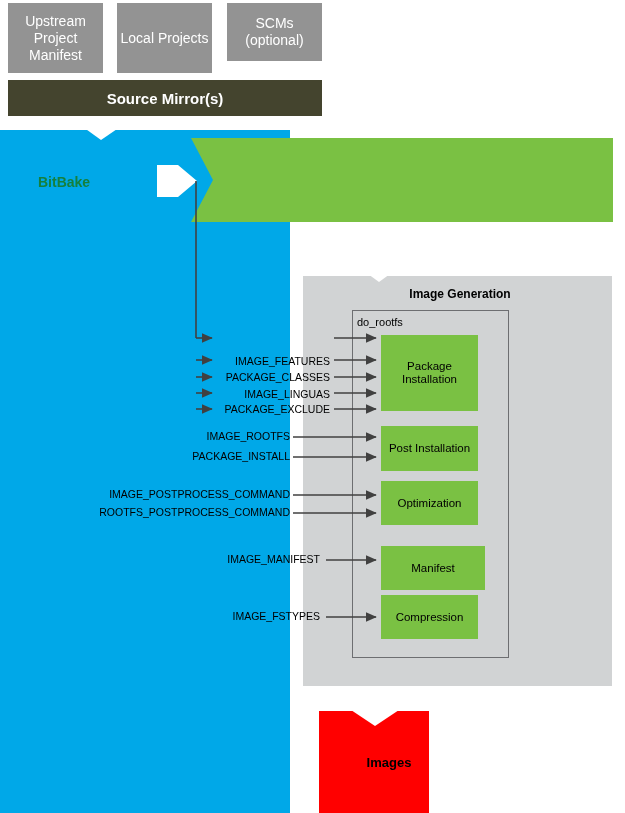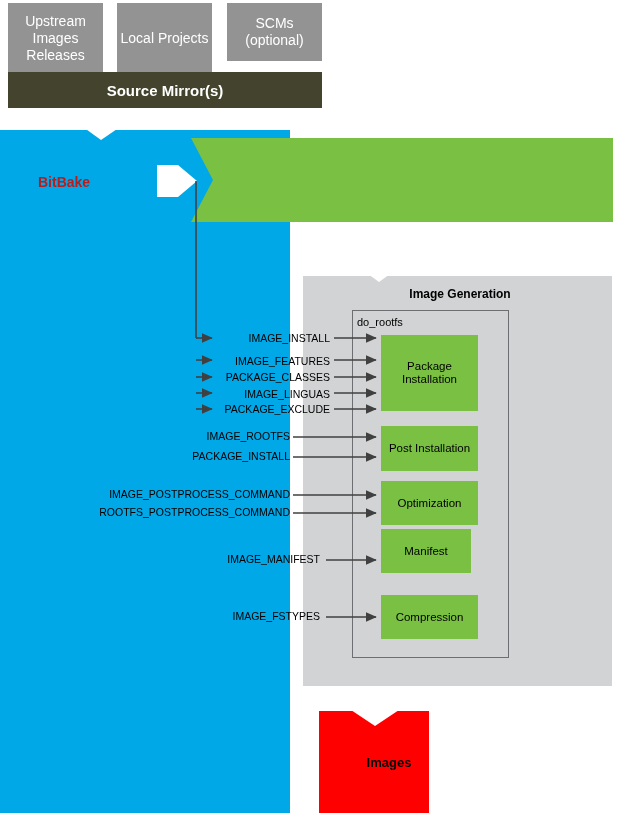--- a/index.html
+++ b/index.html
@@ -43,21 +43,21 @@
   }
 
   
   .bitbake {
     background: #00a8e8;
   }
   .bitbake-label {
     position: absolute;
     left: 38px;
     top: 174px;
-    color: #b91c1c;
+    color: #15803d;
     font-size: 14px;
     font-weight: bold;
   }
 
   
   .feeds-label {
     position: absolute;
     left: 300px;
     top: 175px;
     color: #000000;
@@ -126,62 +126,61 @@
 </style>
 </head>
 <body>
 
 <div id="canvas">
 
   <div class="box bitbake" style="left:0px; top:130px; width:290px; height:683px;"></div>
   <div class="bitbake-label">BitBake</div>
 
   <div class="box src-box center" style="left:8px; top:3px; width:95px; height:70px;">
-    <span>Upstream Images Releases</span>
+    <span>Upstream Project Manifest</span>
   </div>
   <div class="box src-box center" style="left:117px; top:3px; width:95px; height:70px;">
     <span>Local Projects</span>
   </div>
   <div class="box src-box center" style="left:227px; top:3px; width:95px; height:58px;">
     <span>SCMs (optional)</span>
   </div>
 
-  <div class="box mirror-box center" style="left:8px; top:72px; width:314px; height:36px;">
+  <div class="box mirror-box center" style="left:8px; top:80px; width:314px; height:36px;">
     <span>Source Mirror(s)</span>
   </div>
 
   <div class="feeds-label">Package Feeds</div>
 
   <div class="box imagegen" style="left:303px; top:276px; width:309px; height:410px;"></div>
   <div class="imagegen-title">Image Generation</div>
 
   <div class="box rootfs-frame" style="left:352px; top:310px; width:157px; height:348px;"></div>
   <div class="rootfs-label" style="left:357px; top:316px;">do_rootfs</div>
 
   <div class="box green-task center" style="left:381px; top:335px; width:97px; height:76px;">
     <span>Package Installation</span>
   </div>
   <div class="box green-task center" style="left:381px; top:426px; width:97px; height:45px;">
     <span>Post Installation</span>
   </div>
   <div class="box green-task center" style="left:381px; top:481px; width:97px; height:44px;">
     <span>Optimization</span>
   </div>
-  <div class="box green-task center" style="left:381px; top:529px; width:90px; height:44px;">
+  <div class="box green-task center" style="left:381px; top:546px; width:104px; height:44px;">
     <span>Manifest</span>
   </div>
   <div class="box green-task center" style="left:381px; top:595px; width:97px; height:44px;">
     <span>Compression</span>
   </div>
 
   <div class="box images-box center" style="left:319px; top:711px; width:110px; height:102px;">
     <span>Images</span>
   </div>
 
-  <div class="var-label" style="left:150px; top:332px; width:180px;">IMAGE_INSTALL</div>
   <div class="var-label" style="left:150px; top:355px; width:180px;">IMAGE_FEATURES</div>
   <div class="var-label" style="left:150px; top:371px; width:180px;">PACKAGE_CLASSES</div>
   <div class="var-label" style="left:150px; top:388px; width:180px;">IMAGE_LINGUAS</div>
   <div class="var-label" style="left:150px; top:403px; width:180px;">PACKAGE_EXCLUDE</div>
 
   <div class="var-label" style="left:110px; top:430px; width:180px;">IMAGE_ROOTFS</div>
   <div class="var-label" style="left:110px; top:450px; width:180px;">PACKAGE_INSTALL</div>
 
   <div class="var-label" style="left:50px; top:488px; width:240px;">IMAGE_POSTPROCESS_COMMAND</div>
   <div class="var-label" style="left:50px; top:506px; width:240px;">ROOTFS_POSTPROCESS_COMMAND</div>

